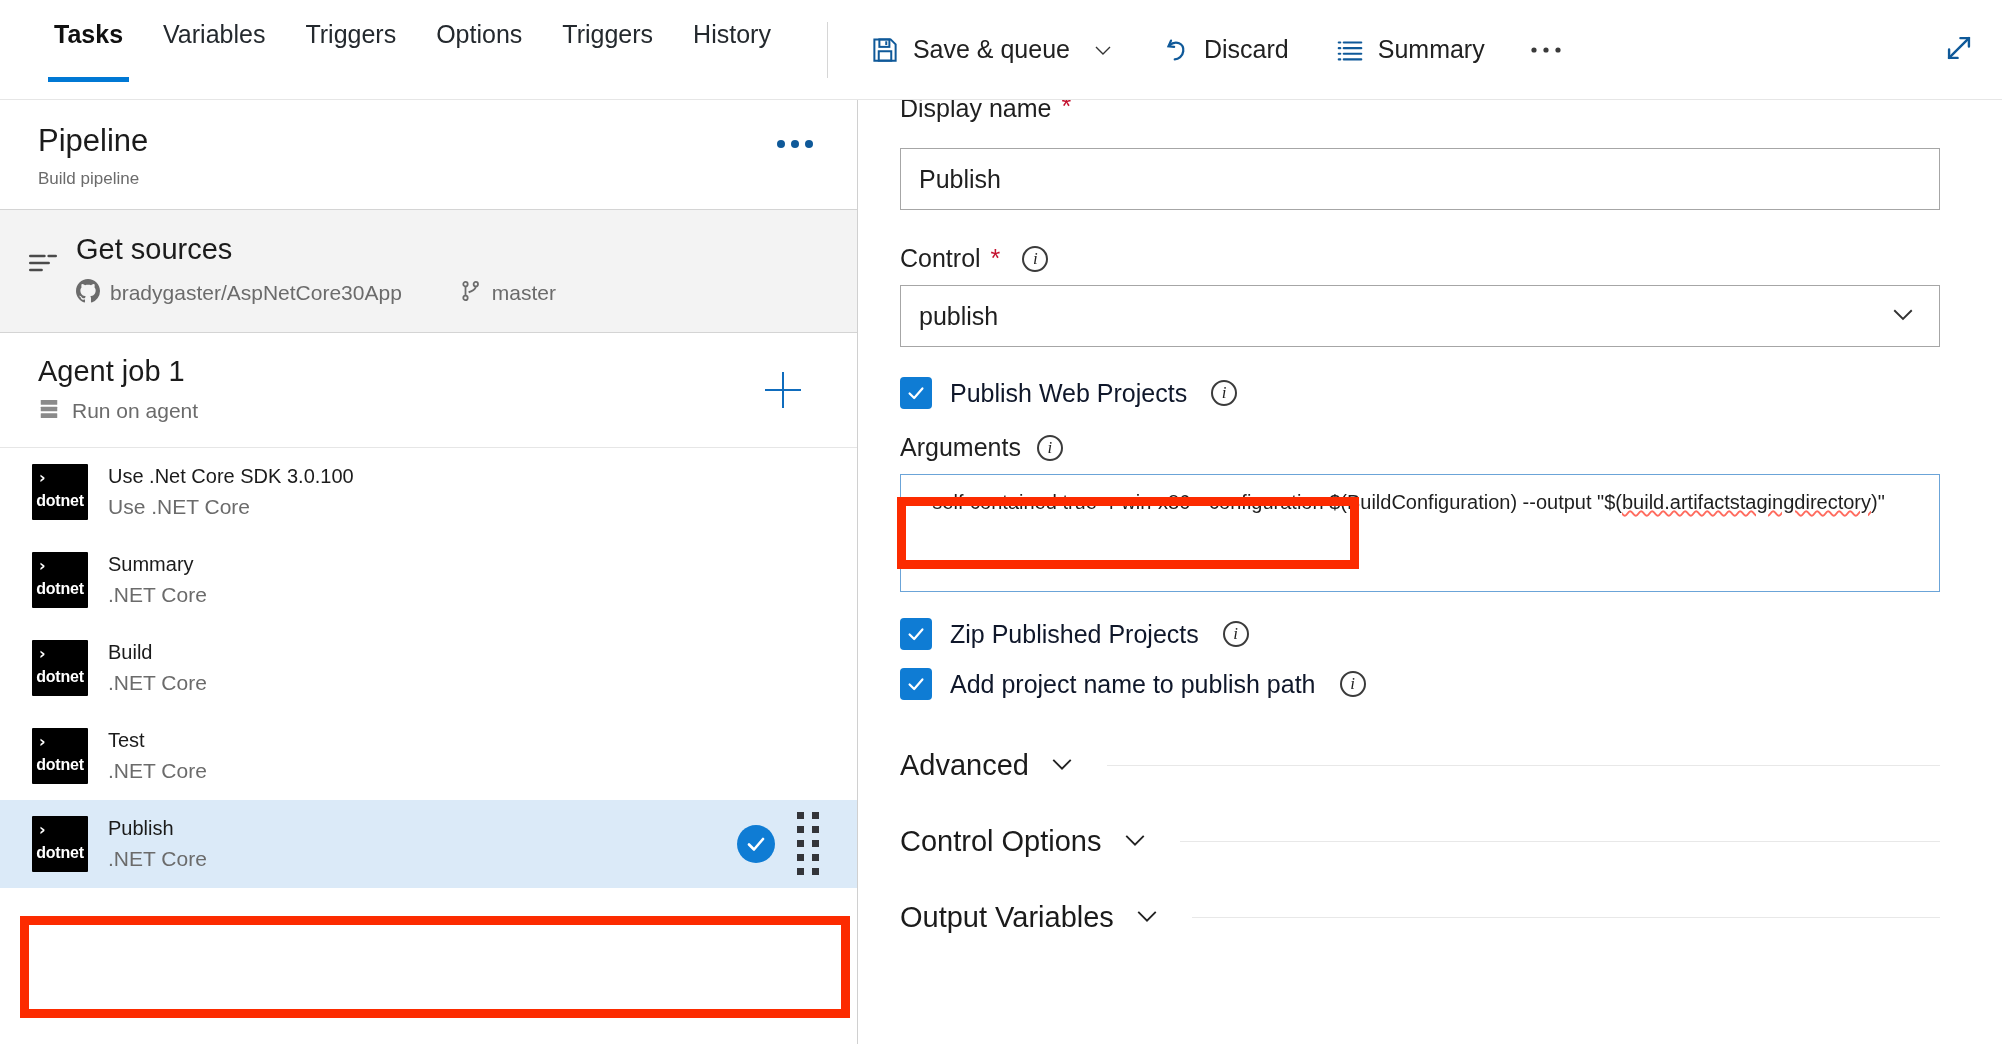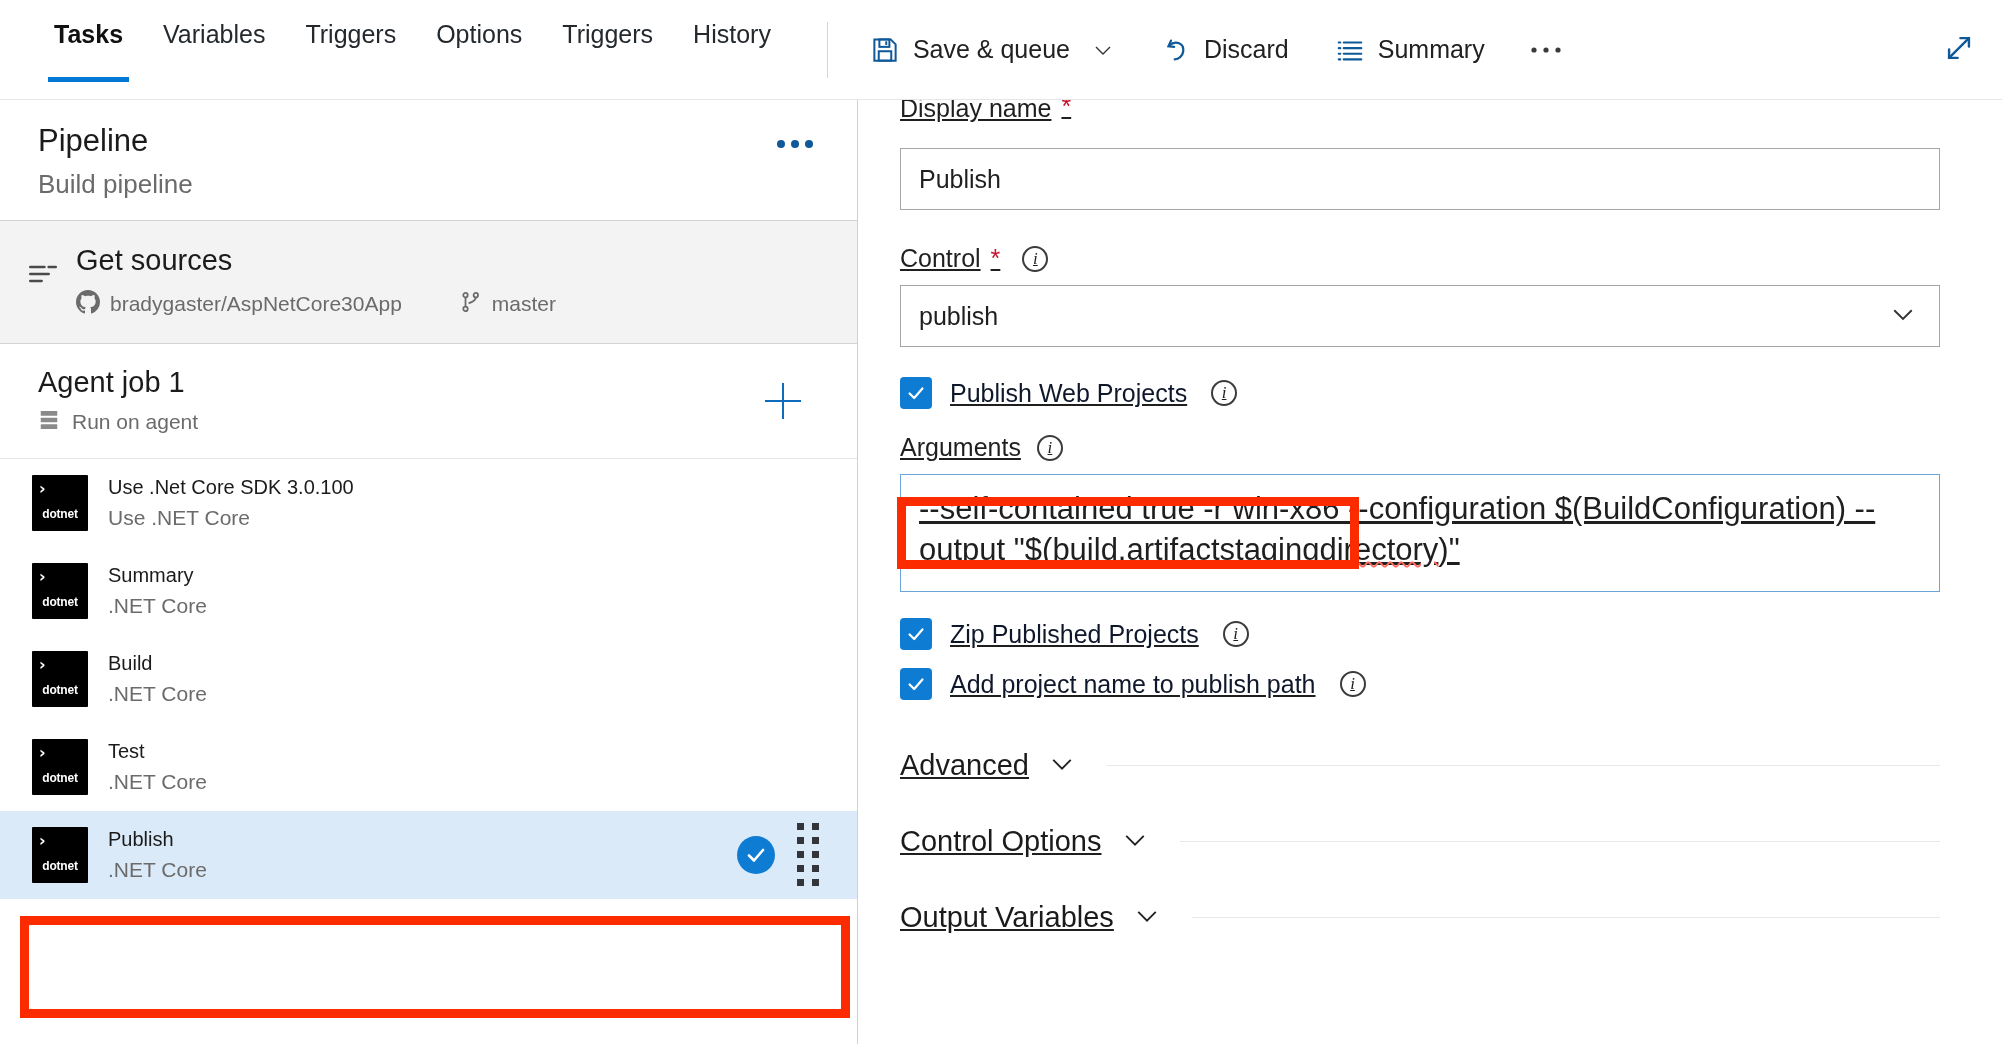--- a/index.html
+++ b/index.html
@@ -47,30 +47,30 @@
   .expand-btn { position: absolute; right: 26px; top: 50%; transform: translateY(-50%); cursor: pointer; }
 
   
   .body { flex: 1; display: flex; min-height: 0; }
   .left-pane {
     width: 858px; min-width: 858px;
     border-right: 1px solid #d0d0d0;
     display: flex; flex-direction: column;
     background: #fff; position: relative;
   }
-  .right-pane { flex: 1; position: relative; overflow: hidden; padding: 0 0 16px 0; text-decoration: underline; }
+  .right-pane { flex: 1; position: relative; overflow: hidden; padding: 0 0 16px 0; }
 
   
   .pipeline-card {
     padding: 22px 34px 20px 38px;
     border-bottom: 1px solid #d4d4d4;
     position: relative;
   }
   .pipeline-title { font-size: 31px; color: #1b1b1b; line-height: 1.25; }
-  .pipeline-sub { font-size: 26px; color: #6b6b6b; margin-top: 8px; }
+  .pipeline-sub { font-size: 17px; color: #6b6b6b; margin-top: 8px; }
   .pipeline-more {
     position: absolute; right: 44px; top: 40px;
     display: flex; gap: 6px; cursor: pointer;
   }
   .pipeline-more i { width: 8px; height: 8px; border-radius: 50%; background: #0f5999; display: block; }
 
   
   .get-sources {
     background: #f3f3f3;
     border-bottom: 1px solid #d4d4d4;
@@ -117,21 +117,21 @@
     position: relative; border-radius: 1px;
     display: flex; flex-direction: column; justify-content: center; align-items: center;
   }
   .dotnet-icon .chev {
     position: absolute; left: 7px; top: 6px;
     color: #fff; font-size: 16px; line-height: 1; font-weight: bold;
     font-family: "DejaVu Sans", sans-serif;
   }
   .dotnet-icon .word {
     position: absolute; left: 0; right: 0; bottom: 10px;
-    text-align: center; color: #fff; font-size: 12px; font-weight: bold;
+    text-align: center; color: #fff; font-size: 16px; font-weight: bold;
     letter-spacing: -0.2px; font-family: "Liberation Sans", sans-serif;
   }
   .task-text { display: flex; flex-direction: column; justify-content: center; }
   .task-name { font-size: 20px; color: #1b1b1b; line-height: 1.2; }
   .task-sub { font-size: 21px; color: #6b6b6b; margin-top: 7px; }
   .task-right { margin-left: auto; display: flex; align-items: center; gap: 22px; padding-right: 14px; }
   .check-circle {
     width: 38px; height: 38px; border-radius: 50%; background: #0f7cd4;
     display: flex; align-items: center; justify-content: center;
   }
@@ -175,21 +175,21 @@
     margin: 0 0 0 0; cursor: pointer;
   }
   .cbx {
     width: 32px; height: 32px; border-radius: 4px; background: #0f7cd4;
     display: flex; align-items: center; justify-content: center; flex: 0 0 auto;
   }
   .cbx-label { font-size: 25px; color: #0f172a; }
   .textarea-box {
     width: 100%; height: 118px;
     border: 1px solid #6ba4d8; background: #fff;
-    padding: 14px 18px; font-size: 31px; line-height: 1.32;
+    padding: 14px 18px; font-size: 20px; line-height: 1.32;
     color: #1f1f1f; font-family: "Liberation Sans", sans-serif;
     outline: none; resize: none; overflow: hidden;
   }
   .spell { text-decoration: underline; text-decoration-color: #ff6b5e;
            text-decoration-style: wavy; text-decoration-thickness: 2px; }
   .section-row {
     display: flex; align-items: center; gap: 18px;
     margin-top: 0; cursor: pointer;
   }
   .section-title { font-size: 29px; color: #1b1b1b; white-space: nowrap; }

